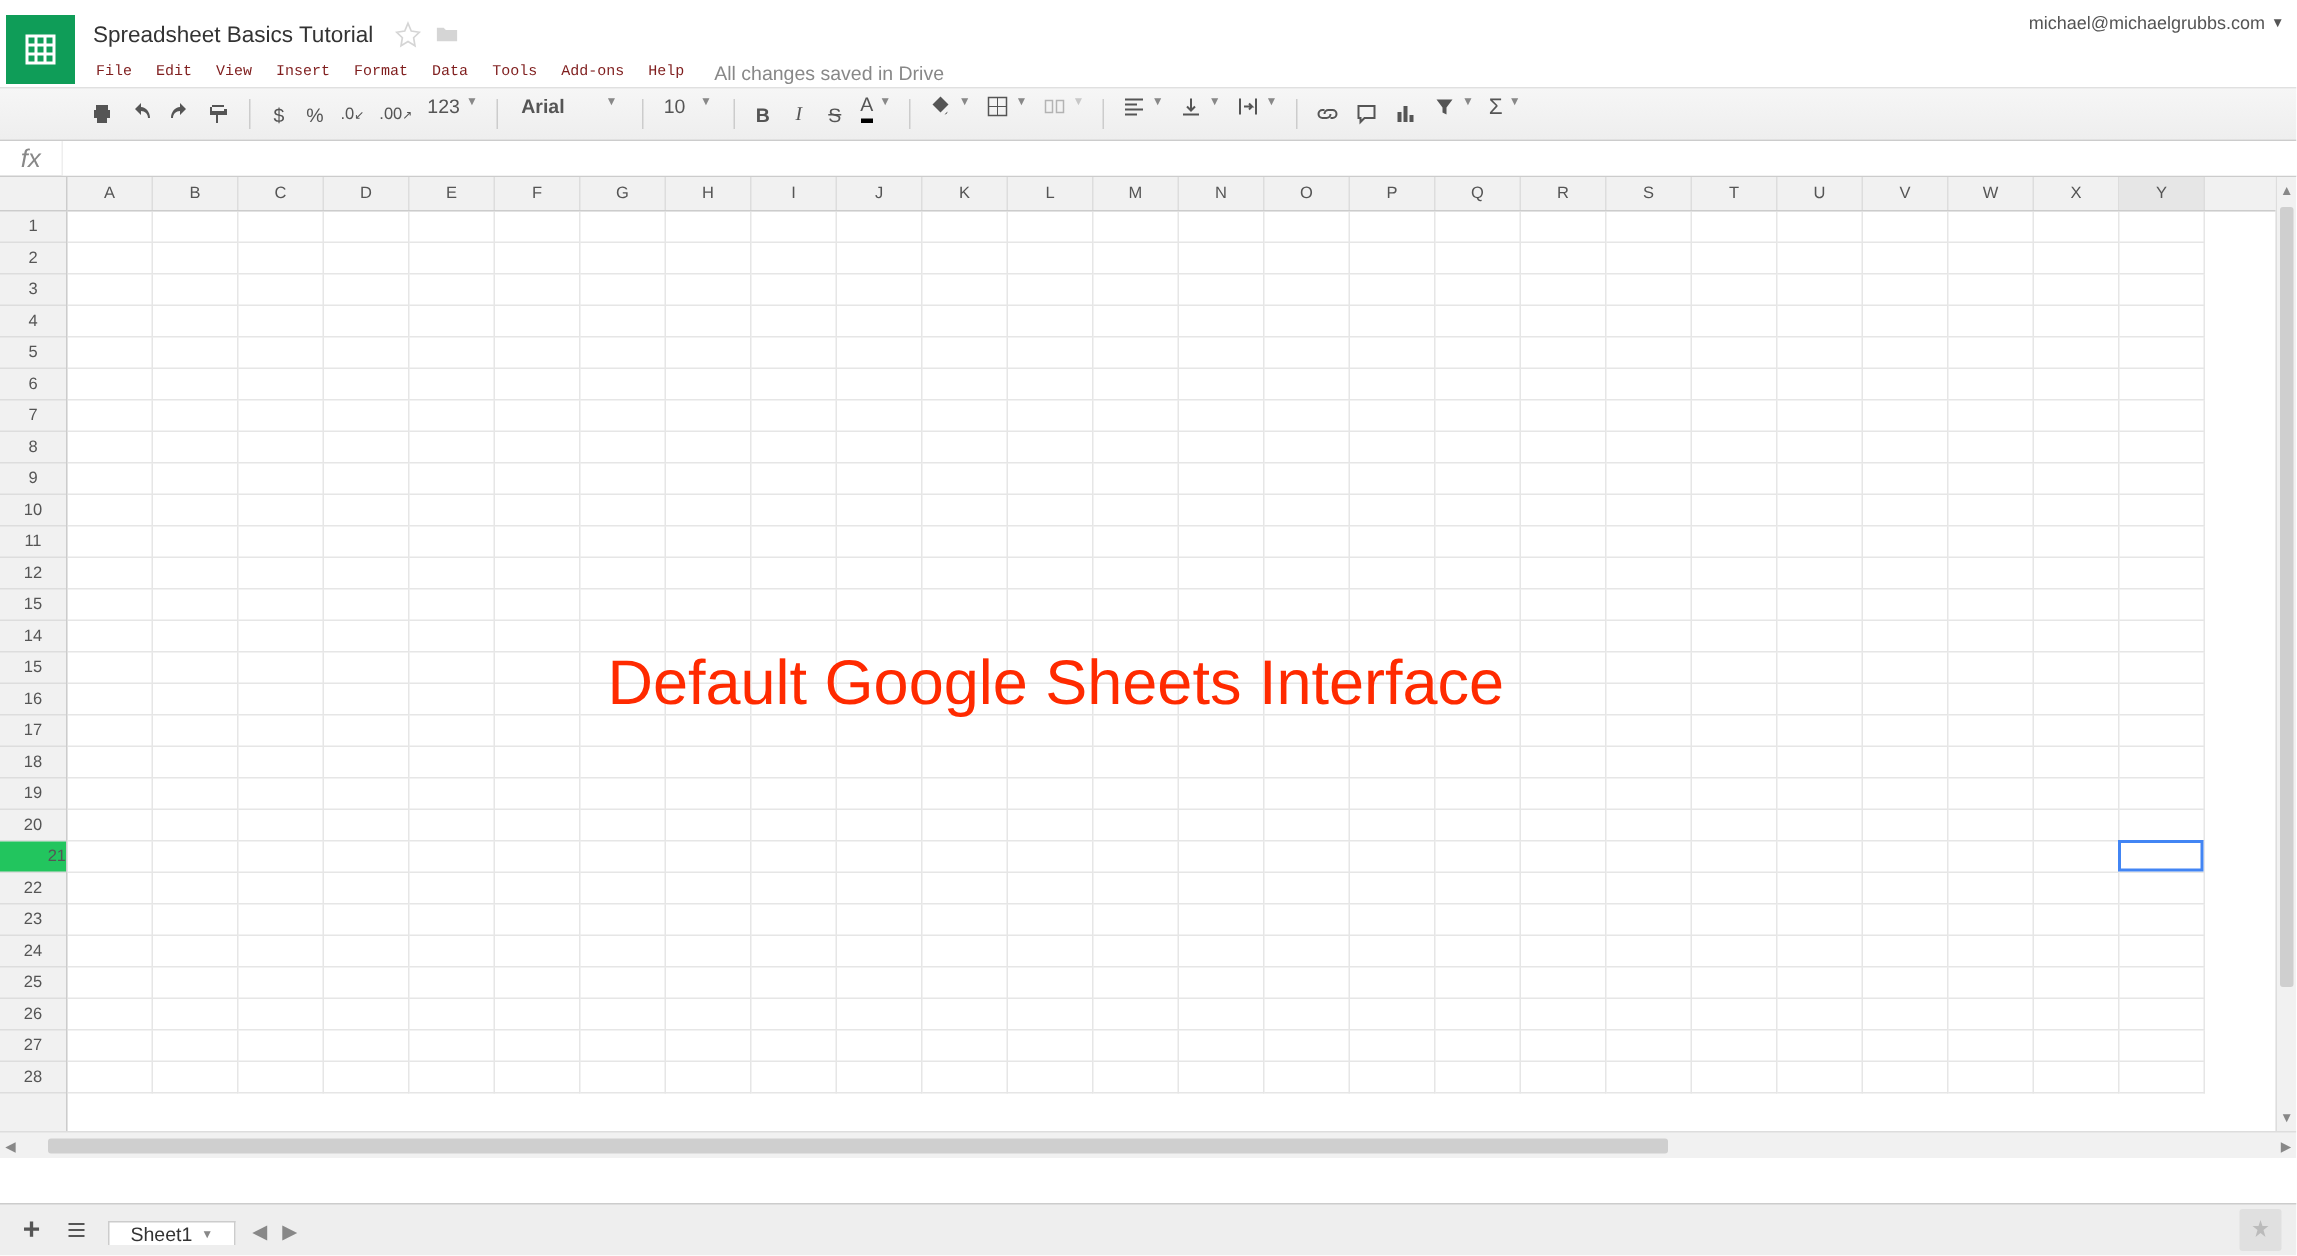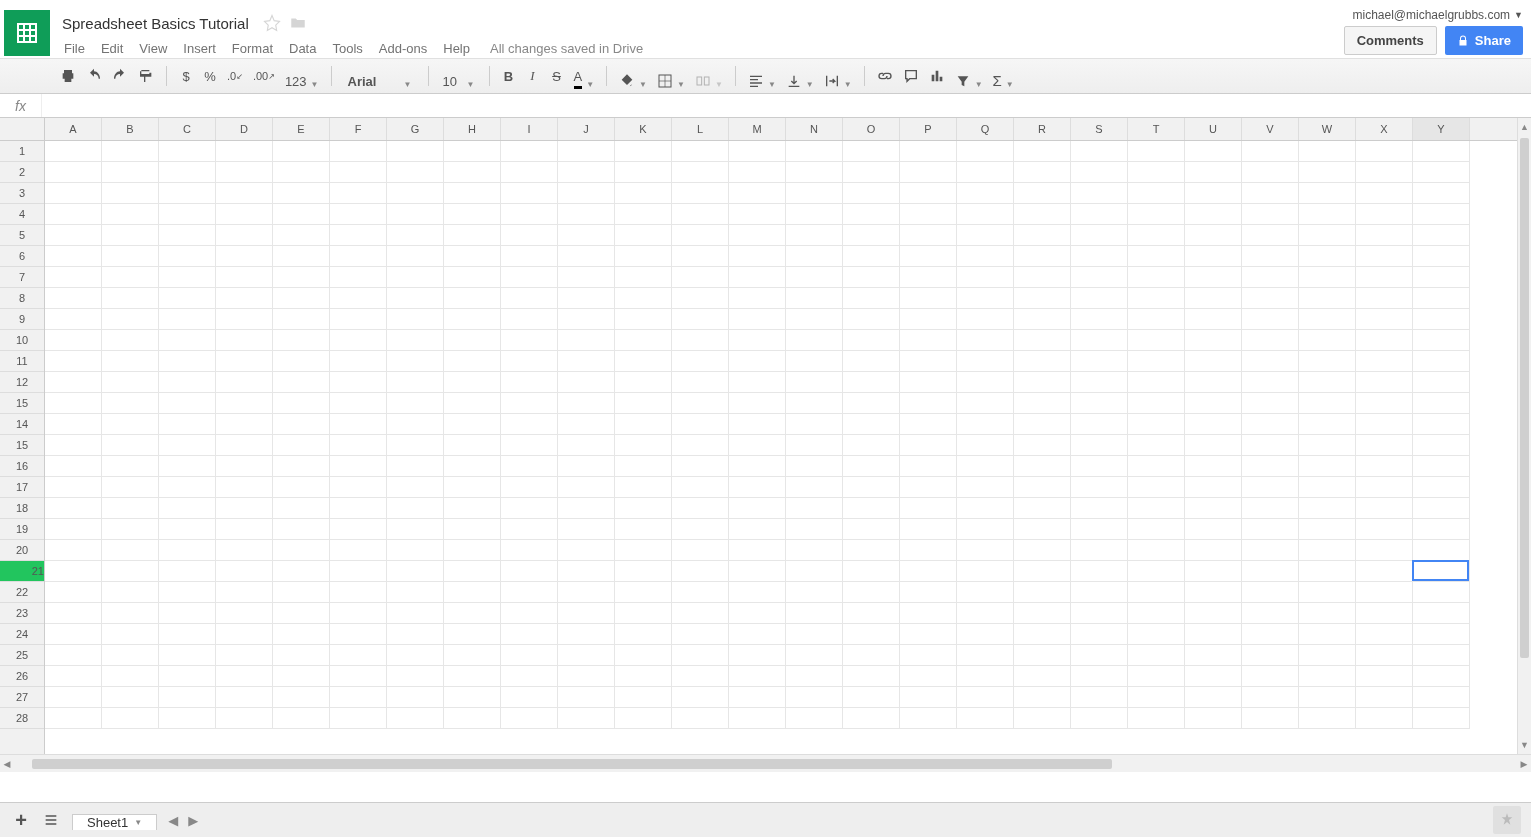--- a/index.html
+++ b/index.html
@@ -7,41 +7,41 @@
 
 
 .header { display:flex; align-items:flex-start; padding:6px 8px 0 0; height:58px; }
 .logo { width:46px; height:46px; background:#0f9d58; margin:4px 6px 0 4px; display:flex; align-items:center; justify-content:center; cursor:pointer; }
 .logo svg { width:24px; height:24px; }
 .title-area { flex:1; padding-top:4px; }
 .title-row { display:flex; align-items:center; gap:8px; height:26px; }
 .doc-title { font-size:15px; color:#333; padding:2px 6px; }
 .star-icon,.folder-icon { width:18px; height:18px; opacity:.35; cursor:pointer; }
 .menu-row { display:flex; align-items:center; gap:0; height:24px; }
-.menu-item { padding:4px 8px; cursor:pointer; color:#737373; font-size:13px; }
+.menu-item { padding:4px 8px; cursor:pointer; color:#7f1d1d; font-size:10px;font-family:Liberation Mono, monospace; }
 .save-status { color:#888; margin-left:12px; font-size:13px; }
 .header-right { display:flex; flex-direction:column; align-items:flex-end; gap:4px; padding-top:2px; }
 .user-email { font-size:12px; color:#555; display:flex; align-items:center; gap:4px; cursor:pointer; }
 .header-buttons { display:flex; gap:8px; }
 .btn-comments { background:#f5f5f5; border:1px solid #ccc; border-radius:2px; padding:6px 12px; font-size:13px; font-weight:bold; color:#444; cursor:pointer; }
 .btn-share { background:#4285f4; color:#fff; border:none; border-radius:2px; padding:6px 12px; font-size:13px; font-weight:bold; display:flex; align-items:center; gap:6px; cursor:pointer; }
 
 
 .toolbar { height:36px; background:linear-gradient(#f6f6f6,#eeeeee); border-top:1px solid #e0e0e0; border-bottom:1px solid #ccc; display:flex; align-items:center; padding:0 12px 0 56px; gap:2px; }
 .tb-btn { min-width:22px; height:26px; display:flex; align-items:center; justify-content:center; padding:0 4px; cursor:pointer; color:#555; font-size:13px; }
 .tb-sep { width:1px; height:20px; background:#ccc; margin:0 6px; }
-.tb-dd { display:flex; align-items:flex-end; gap:2px; }
+.tb-dd { display:flex; align-items:flex-start; gap:2px; }
 .tb-dd .arrow { font-size:8px; color:#888; margin-left:2px; }
 .font-select { width:80px; justify-content:space-between; padding:0 8px;font-weight:bold; }
 .size-select { width:44px; justify-content:space-between; padding:0 6px; }
 .text-color-underline { border-bottom:3px solid #000; padding-bottom:2px; line-height:14px;}
 
 
 .formula-bar { height:24px; border-bottom:1px solid #ccc; display:flex; align-items:center; }
-.fx-label { width:42px; text-align:center; font-style:italic; color:#888; font-size:14px; border-right:1px solid #eee; height:100%; display:flex; align-items:center; justify-content:center; }
+.fx-label { width:42px; text-align:center; font-style:italic; color:#888; font-size:17px; border-right:1px solid #eee; height:100%; display:flex; align-items:center; justify-content:center; }
 .fx-input { flex:1; border:none; outline:none; height:100%; padding:0 6px; font-size:13px; }
 
 
 .grid-container { position:relative; height:654px; overflow:hidden; }
 .corner-box { position:absolute; left:0; top:0; width:45px; height:23px; background:#f1f1f1; border-right:1px solid #ccc; border-bottom:1px solid #ccc; z-index:3; }
 .col-headers { position:absolute; left:45px; top:0; right:14px; height:23px; display:flex; background:#f1f1f1; border-bottom:1px solid #ccc; z-index:2; }
 .col-h { width:57px; text-align:center; line-height:23px; font-size:11px; color:#555; border-right:1px solid #ddd; cursor:pointer; }
 .col-h.sel { background:#e6e6e6; }
 .row-headers { position:absolute; left:0; top:23px; width:45px; bottom:18px; background:#f1f1f1; border-right:1px solid #ccc; z-index:2; }
 .row-h { height:21px; text-align:center; line-height:21px; font-size:11px; color:#555; border-bottom:1px solid #ddd; cursor:pointer; }
@@ -105,29 +105,20 @@
         <span class="menu-item">Tools</span>
         <span class="menu-item">Add-ons</span>
         <span class="menu-item">Help</span>
         <span class="save-status">All changes saved in Drive</span>
       </div>
   </div>
   <div class="header-right">
     <div class="user-email">
       <span>michael@michaelgrubbs.com</span>
       <span style="font-size:9px;">▼</span>
-    </div>
-    <div class="header-buttons">
-      <button class="btn-comments">Comments</button>
-      <button class="btn-share">
-        <svg width="12" height="12" viewBox="0 0 24 24">
-            <path d="M6 10V7a6 6 0 1112 0v3h1v11H5V10h1zm2 0h8V7a4 4 0 10-8 0v3z" fill="#fff"></path>
-          </svg>
-        <span>Share</span>
-      </button>
     </div>
   </div>
 </div>
 
 <div class="toolbar">
   <div class="tb-btn">
       <svg width="16" height="16" viewBox="0 0 24 24">
         <path d="M6 3h12v5H6zM4 8h16v8h-3v5H7v-5H4zM8 15h8v5H8z" fill="#555"></path>
       </svg>
     </div>
@@ -306,20 +297,21 @@
       <div class="row-h sel">21</div>
       <div class="row-h">22</div>
       <div class="row-h">23</div>
       <div class="row-h">24</div>
       <div class="row-h">25</div>
       <div class="row-h">26</div>
       <div class="row-h">27</div>
       <div class="row-h">28</div>
     </div>
   <div class="cells" id="cells">
+    <div class="overlay-text">Default Google Sheets Interface</div>
   <div class="cell-row">
         <div class="cell"></div>
         <div class="cell"></div>
         <div class="cell"></div>
         <div class="cell"></div>
         <div class="cell"></div>
         <div class="cell"></div>
         <div class="cell"></div>
         <div class="cell"></div>
         <div class="cell"></div>

